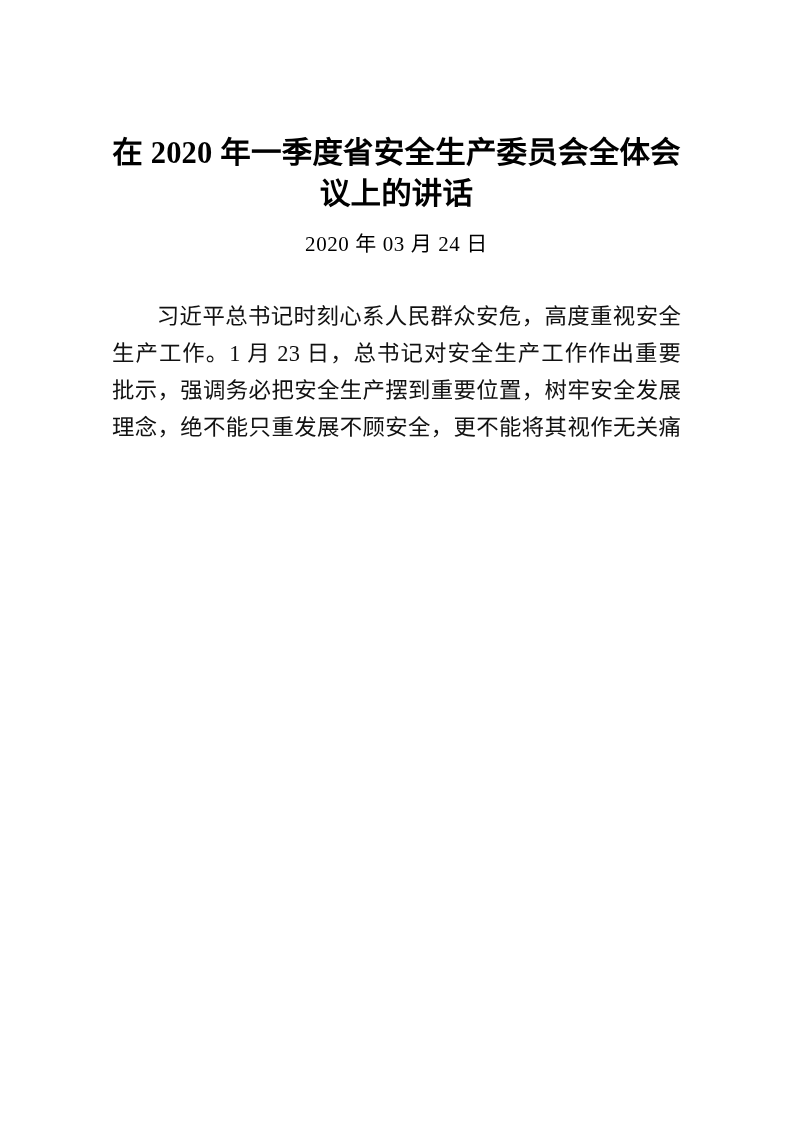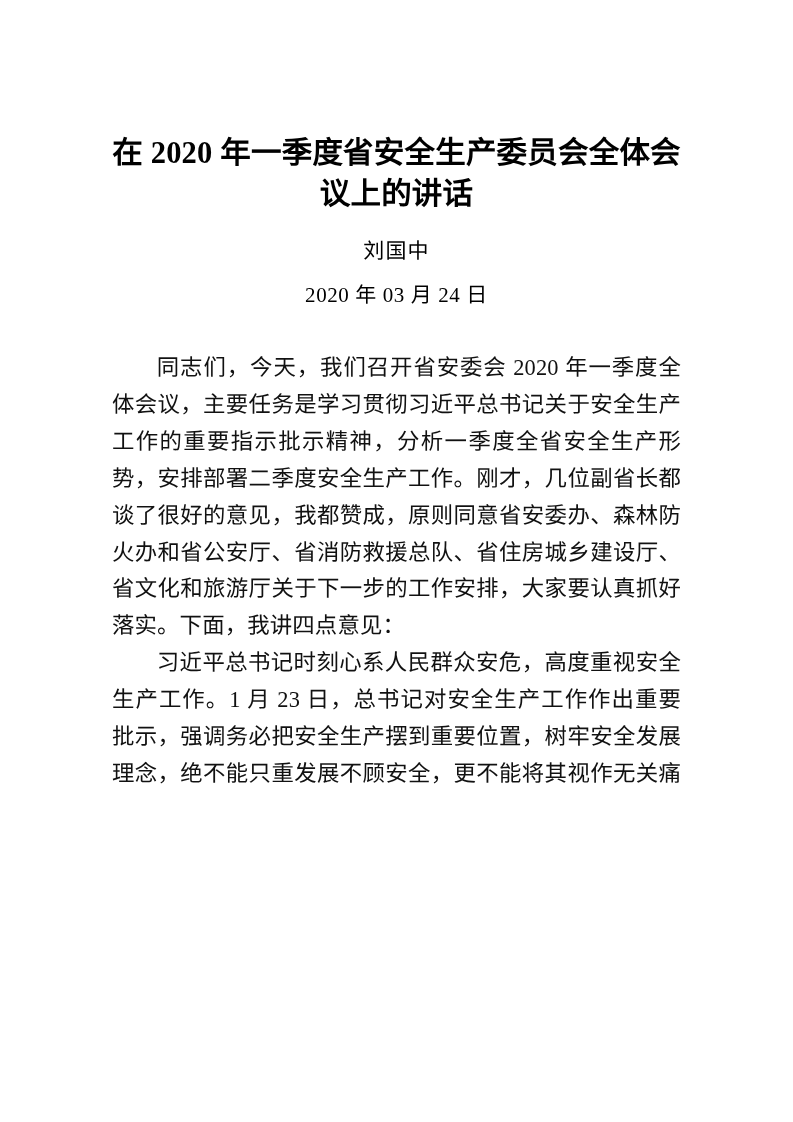--- a/index.html
+++ b/index.html
@@ -107,26 +107,24 @@
   }
 </style>
 </head>
 <body>
 
 <div class="page">
   <div class="content">
 
     <h1 class="doc-title">在 2020 年一季度省安全生产委员会全体会议上的讲话</h1>
 
-    <p class="doc-author">刘国中</p>
 
     <p class="doc-date">2020 年 03 月 24 日</p>
 
     <div class="body-block">
 
-      <p class="para">同志们，今天，我们召开省安委会 2020 年一季度全体会议，主要任务是学习贯彻习近平总书记关于安全生产工作的重要指示批示精神，分析一季度全省安全生产形势，安排部署二季度安全生产工作。刚才，几位副省长都谈了很好的意见，我都赞成，原则同意省安委办、森林防火办和省公安厅、省消防救援总队、省住房城乡建设厅、省文化和旅游厅关于下一步的工作安排，大家要认真抓好落实。下面，我讲四点意见：</p>
 
 
       <p class="para clipped">习近平总书记时刻心系人民群众安危，高度重视安全生产工作。1 月 23 日，总书记对安全生产工作作出重要批示，强调务必把安全生产摆到重要位置，树牢安全发展理念，绝不能只重发展不顾安全，更不能将其视作无关痛痒的事，搞官僚主义、形式主义。3 月 7 日，福建泉州酒店坍塌事故发生后，总书记第一时间作出重要批示，强调当前全国正在复工复产，务必确保安全生产，确保不发生次生灾害。我们要深刻领会总书记重要批示精神，牢固树立安全发展理念，严</p>
 
     </div>
   </div>
 </div>
 
 </body></html>

